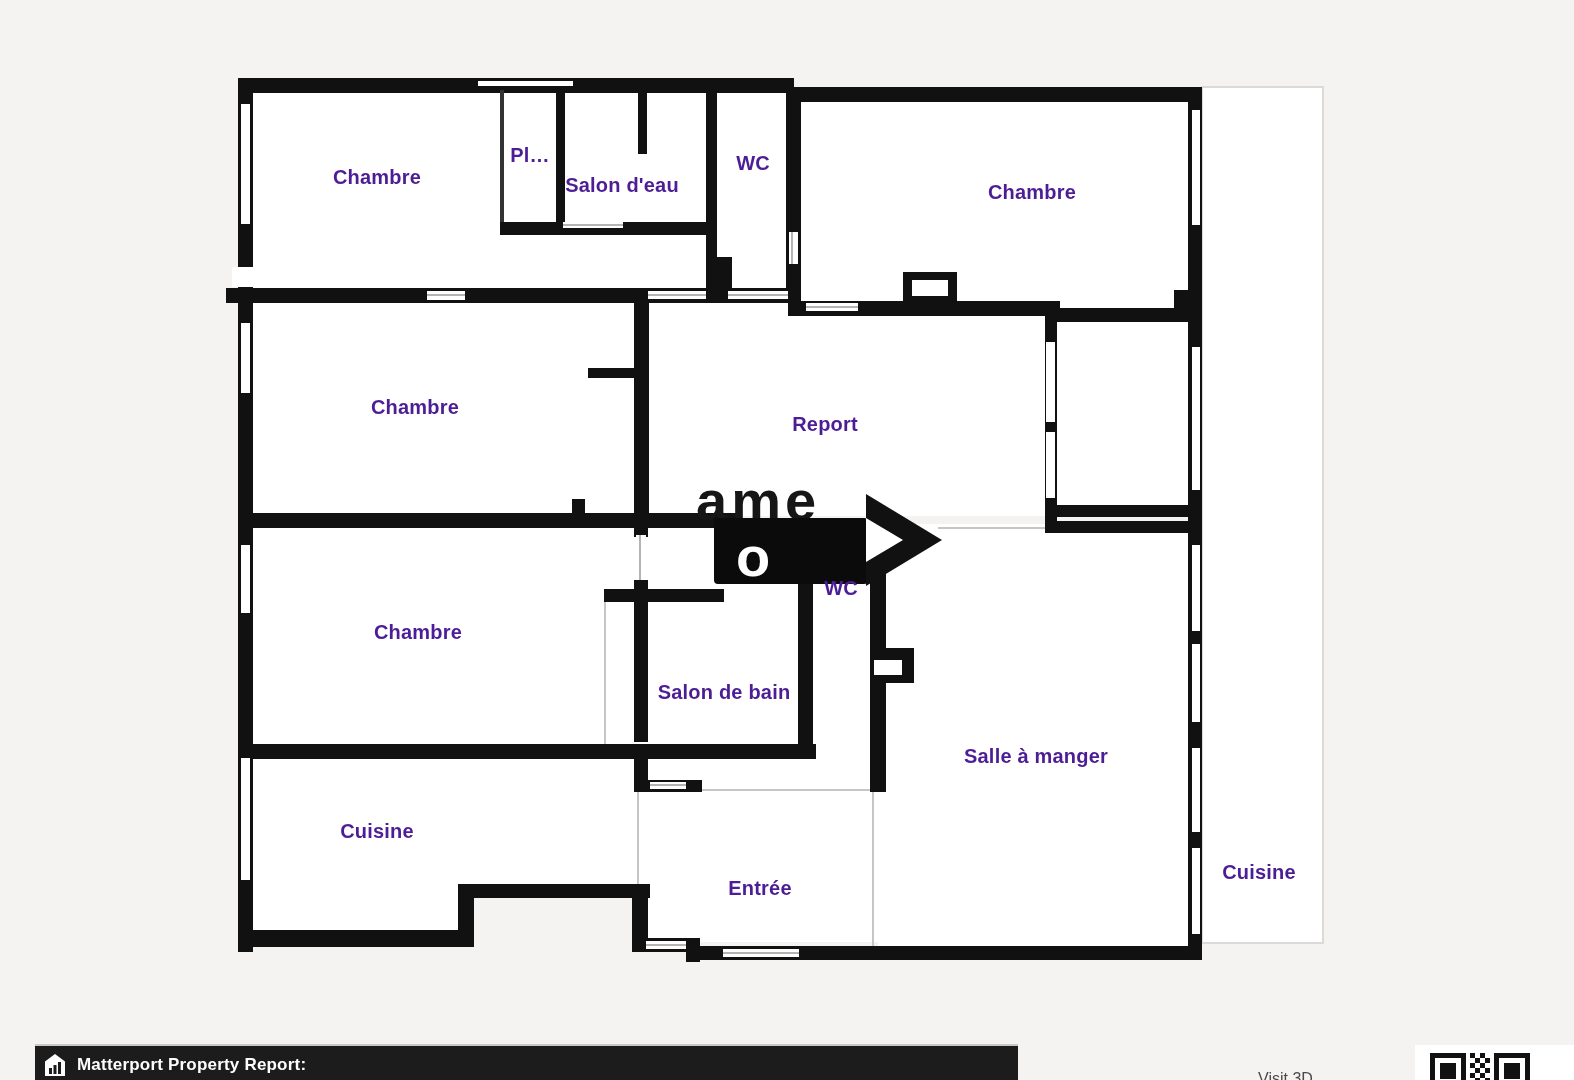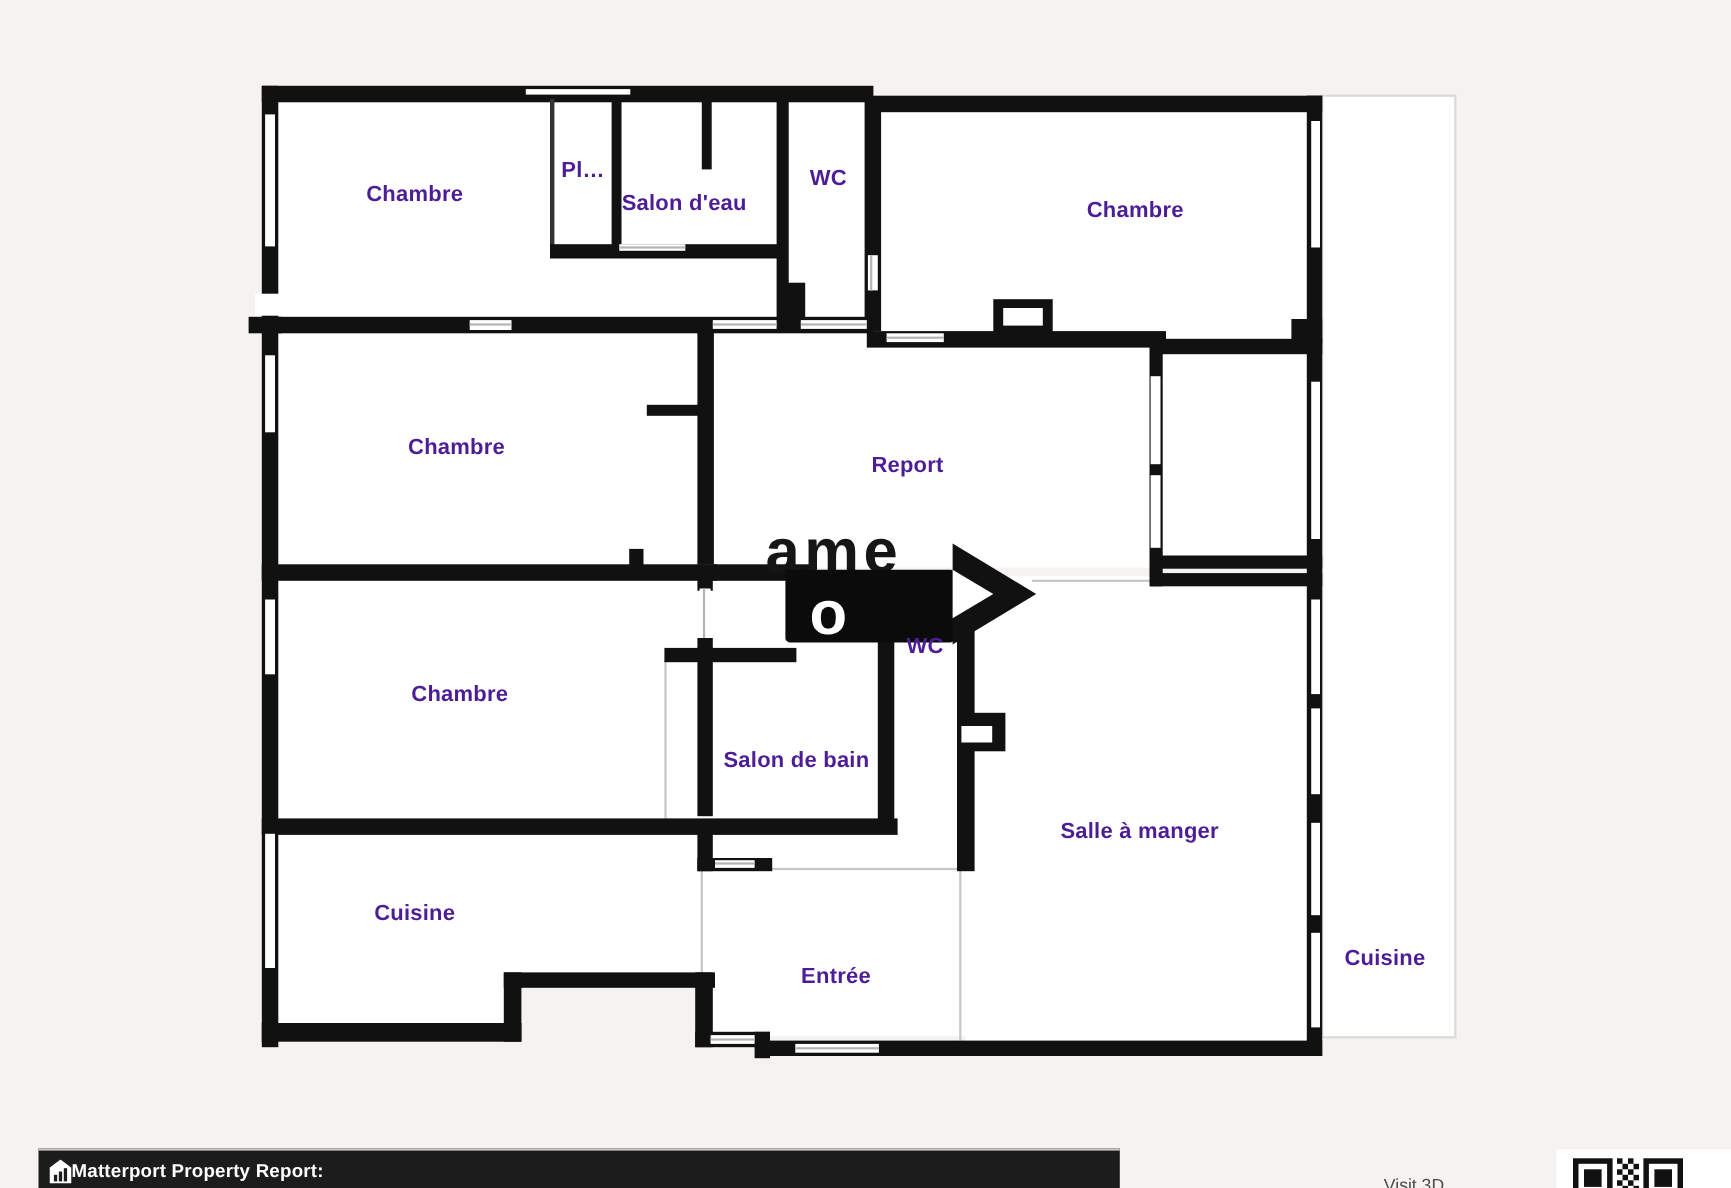--- a/index.html
+++ b/index.html
@@ -16,21 +16,21 @@
     font-size:20px;font-weight:700;color:#4c1d95;
     white-space:nowrap;letter-spacing:.2px;
   }
   .footer-bar{
     position:absolute;left:35px;top:1044px;width:983px;height:40px;
     background:#1d1c1c;border-top:2px solid #c9c8c6;
     display:flex;align-items:center;box-sizing:border-box;
   }
   .footer-bar .house{margin-left:10px;flex:0 0 auto;display:block;}
   .footer-bar .ftext{
-    color:#fdfdfd;font-size:17px;font-weight:700;margin-left:0;
+    color:#fdfdfd;font-size:17px;font-weight:700;margin-left:12px;
     letter-spacing:.2px;white-space:nowrap;
   }
   .visit3d{
     position:absolute;left:1258px;top:1070px;
     font-size:16px;color:#4a4a4a;white-space:nowrap;
   }
   .qr-card{
     position:absolute;left:1415px;top:1045px;width:159px;height:35px;
     background:#ffffff;overflow:hidden;
   }

